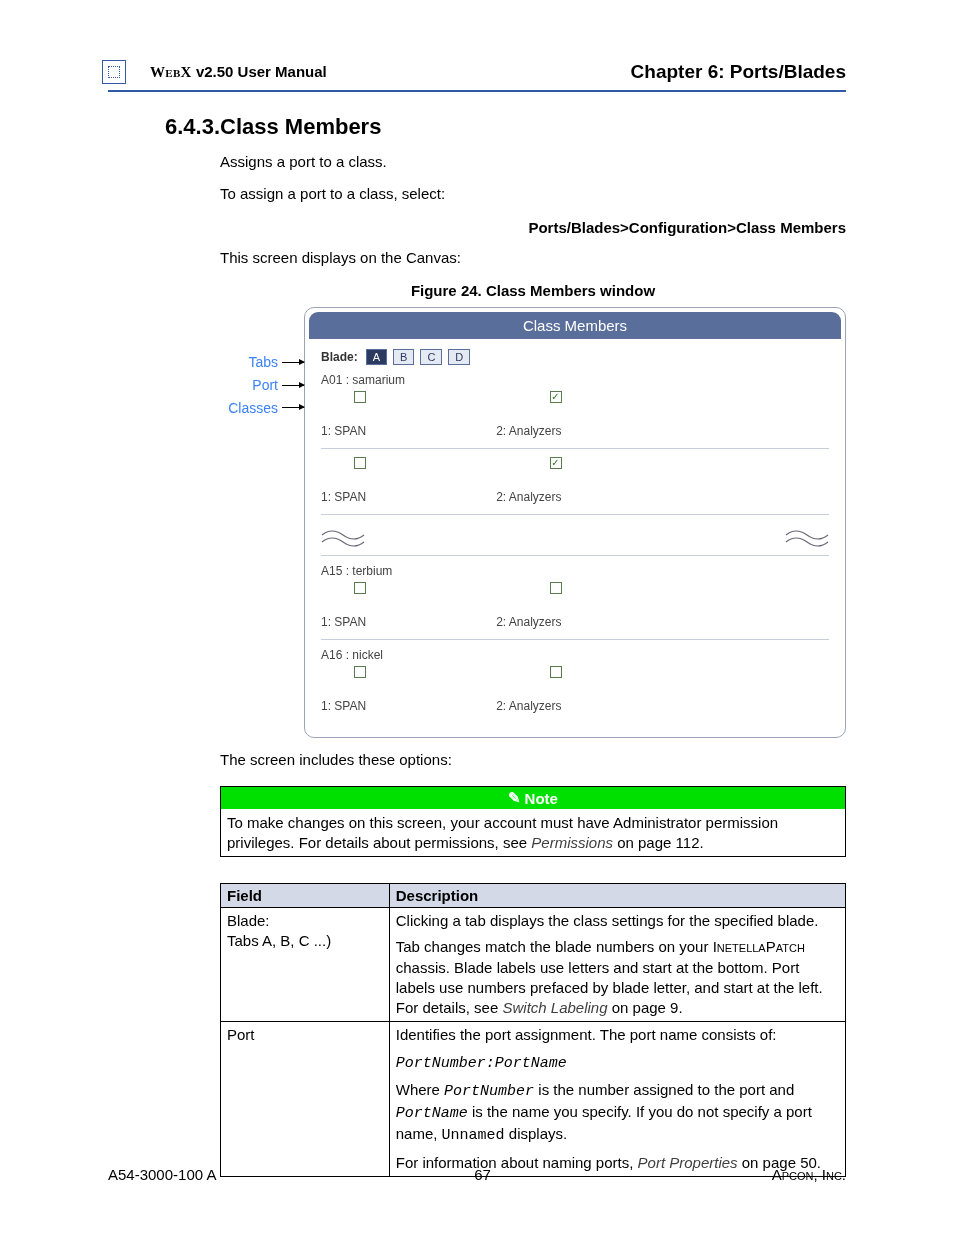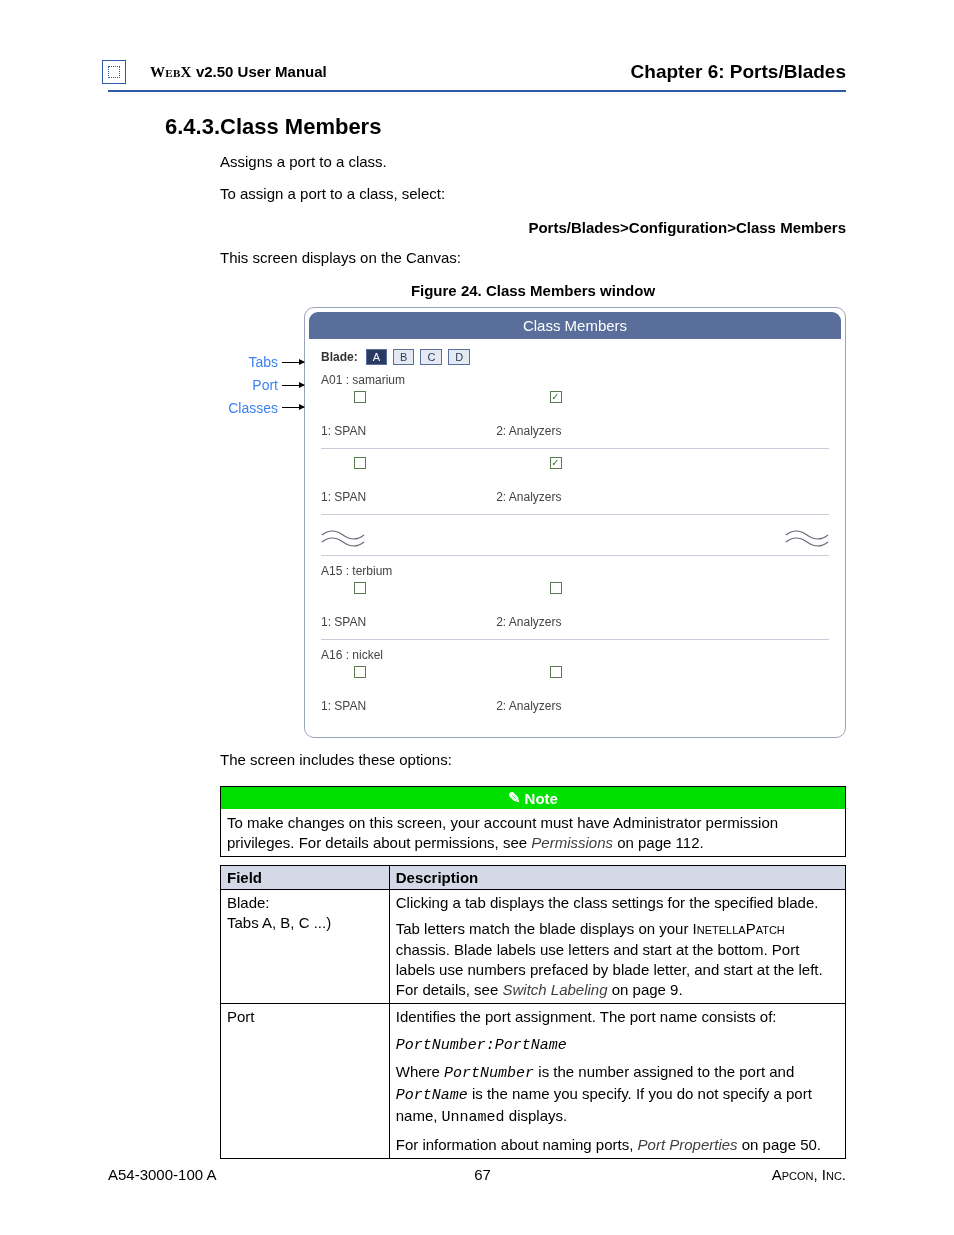--- a/index.html
+++ b/index.html
@@ -155,21 +155,21 @@
     font-size: 15px;
     display:flex; justify-content:center; align-items:center; gap:4px;
   }
   .note-body { padding: 4px 6px; font-size: 15px; line-height: 1.3; }
   .link { color: #404040; font-style: italic; cursor: pointer; }
 
   
   table.fields {
     width: 100%;
     border-collapse: collapse;
-    margin-top: 8px;
+    margin-top: 26px;
     font-size: 15px;
   }
   table.fields th {
     background: #d3d9e6;
     text-align: left;
     font-weight: bold;
     padding: 3px 6px;
     border: 1px solid #000;
   }
   table.fields td {
@@ -342,21 +342,21 @@
         <th>Description</th>
       </tr>
       <tr>
         <td>
           <div>Blade:</div>
           <div>Tabs A, B, C ...)</div>
         </td>
         <td>
           <div class="desc-block">Clicking a tab displays the class settings for the specified blade.</div>
           <div class="desc-block">
-            <span>Tab letters match the blade displays on your </span><span class="sc">InetellaPatch</span><span> chassis. Blade labels use letters and start at the bottom. Port labels use numbers prefaced by blade letter, and start at the left. For details, see </span><span class="link">Switch Labeling</span><span> on page 9.</span>
+            <span>Tab changes match the blade numbers on your </span><span class="sc">InetellaPatch</span><span> chassis. Blade labels use letters and start at the bottom. Port labels use numbers prefaced by blade letter, and start at the left. For details, see </span><span class="link">Switch Labeling</span><span> on page 9.</span>
           </div>
         </td>
       </tr>
       <tr>
         <td>
           <div>Port</div>
         </td>
         <td>
           <div class="desc-block">Identifies the port assignment. The port name consists of:</div>
           <div class="desc-block"><span class="mono-i">PortNumber:PortName</span></div>

